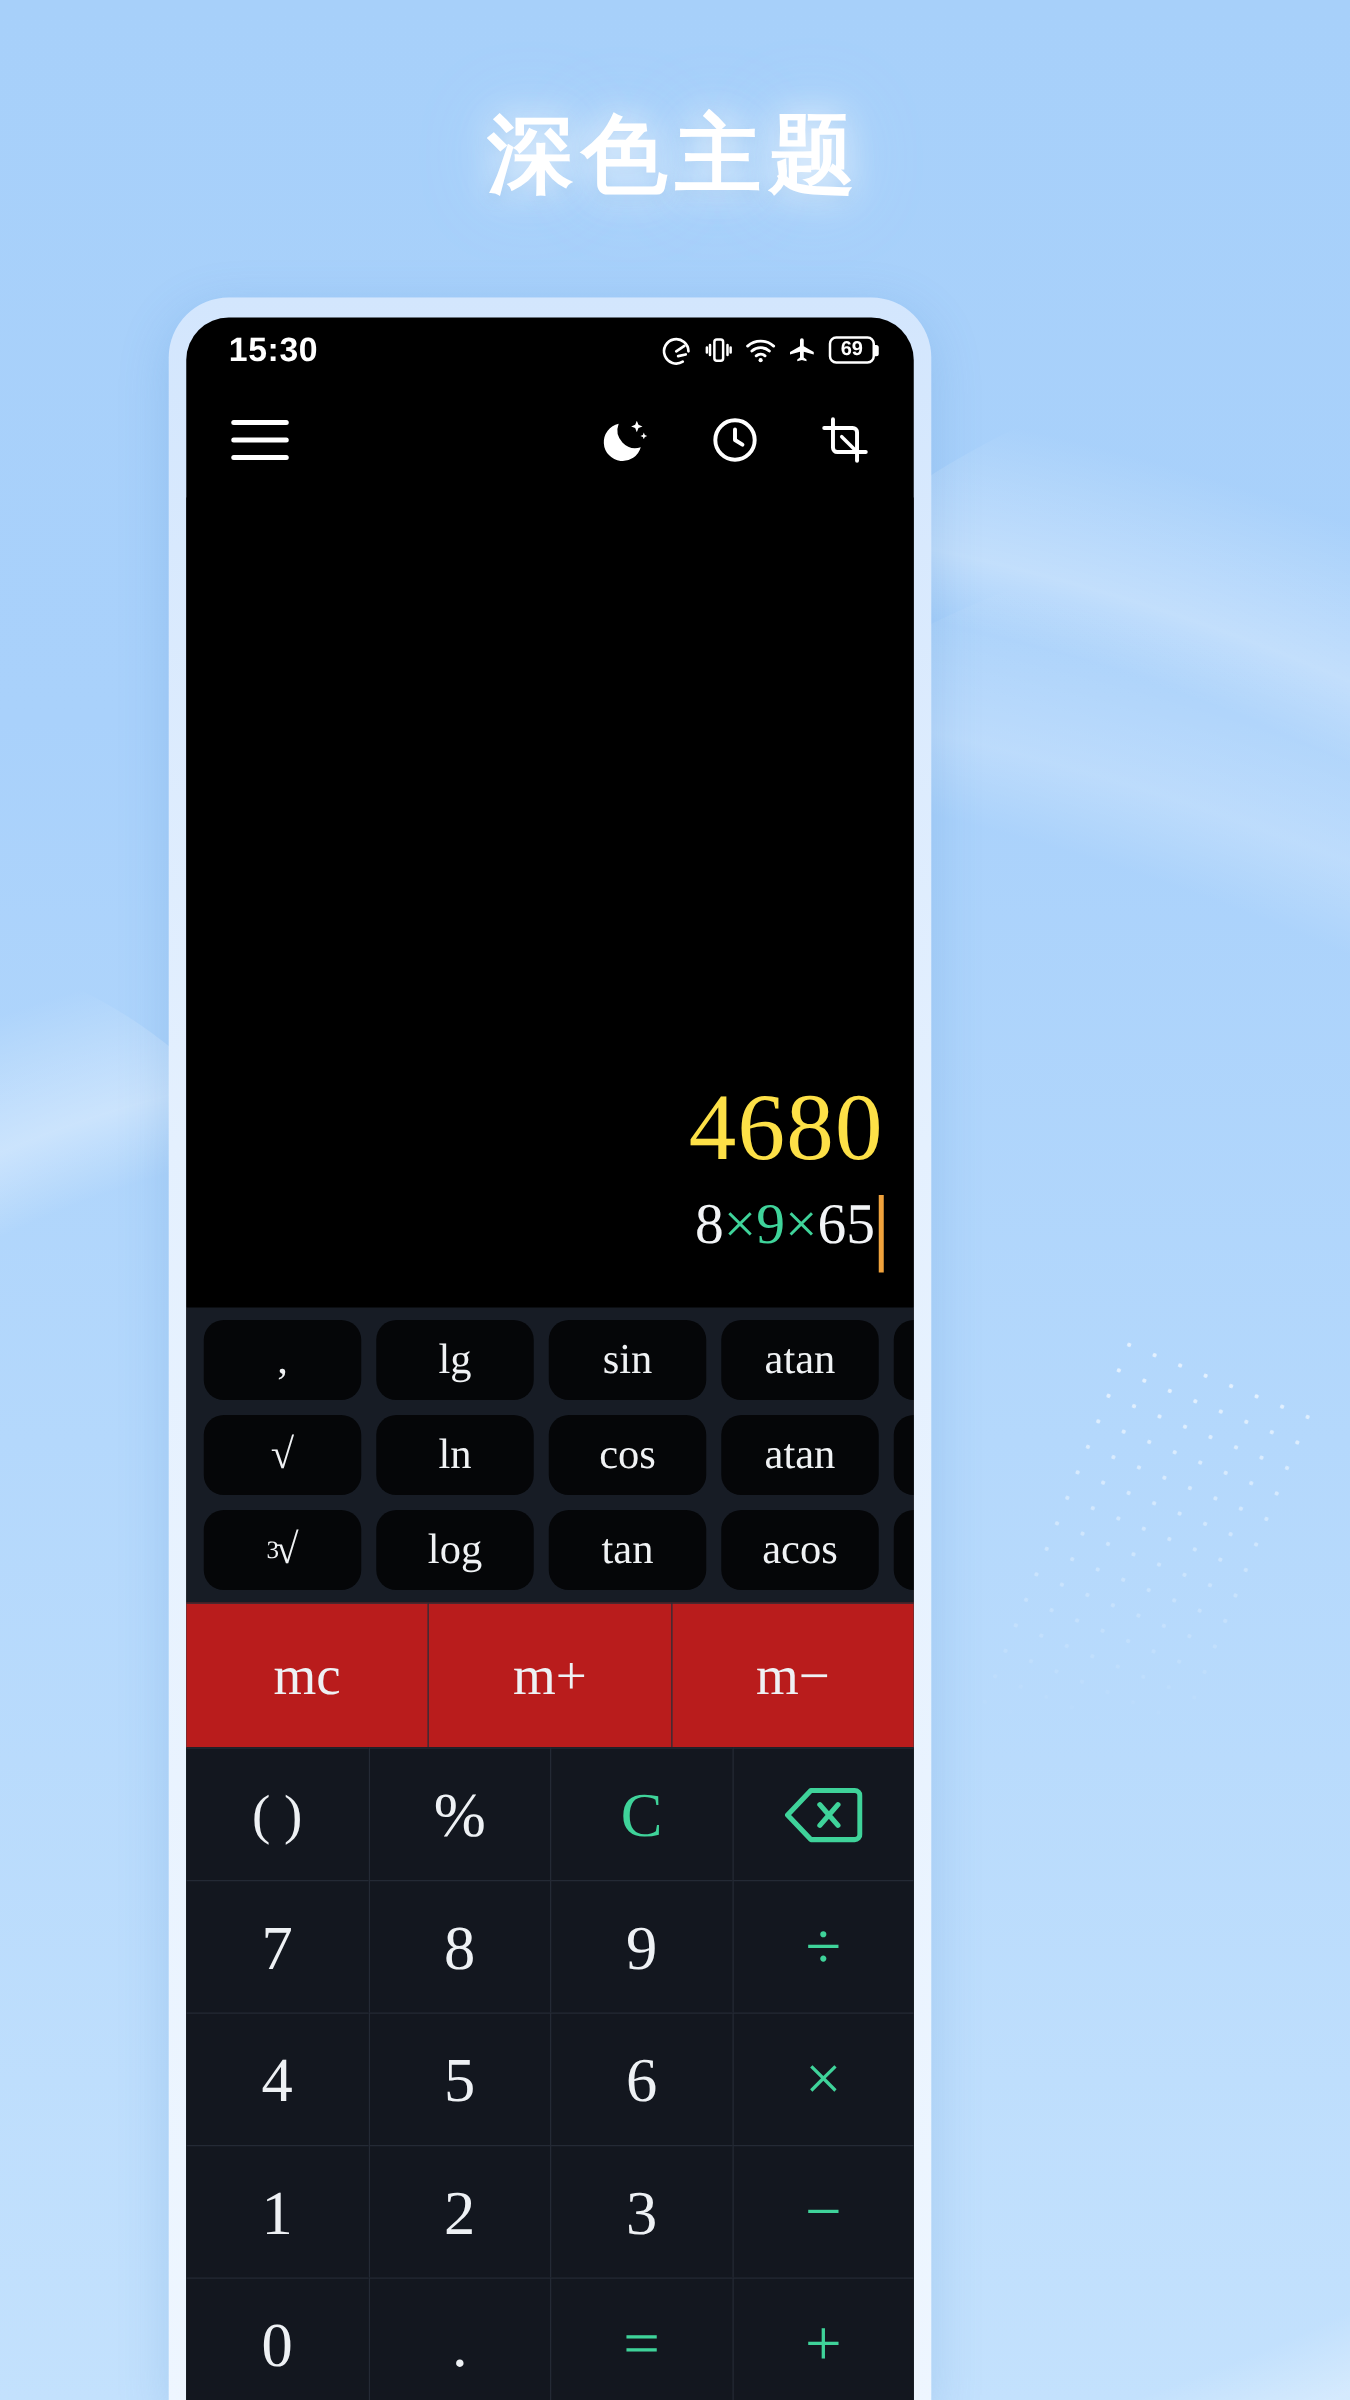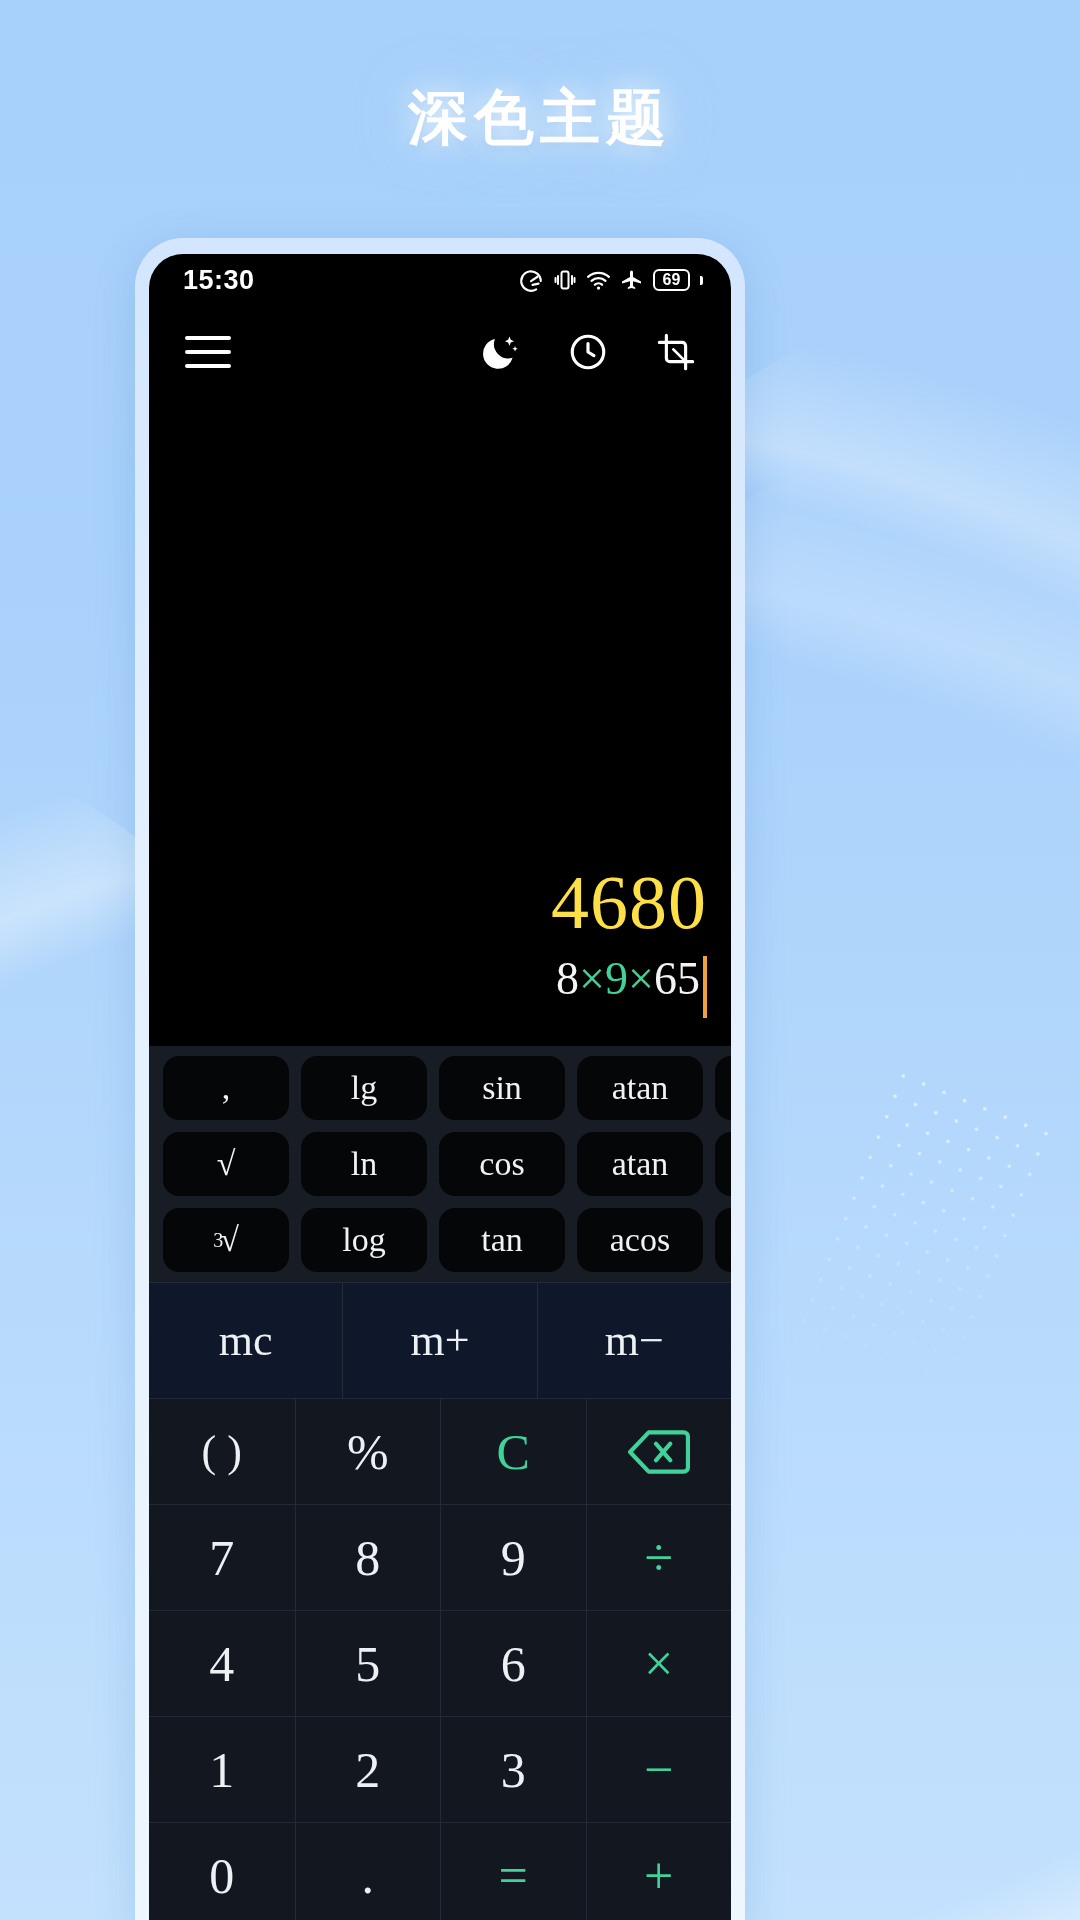--- a/index.html
+++ b/index.html
@@ -40,21 +40,21 @@
     transform:rotate(22deg);
     -webkit-mask-image:linear-gradient(160deg, rgba(0,0,0,1) 10%, rgba(0,0,0,0) 70%);
             mask-image:linear-gradient(160deg, rgba(0,0,0,1) 10%, rgba(0,0,0,0) 70%);
     opacity:.85;
   }
 
   
   #headline {
     position:absolute; top:78px; left:0; width:100%;
     text-align:center;
-    font-size:60px;
+    font-size:69px;
     font-weight:bold;
     color:#ffffff;
     letter-spacing:6px;
     text-shadow:0 0 26px rgba(255,255,255,.85), 0 0 60px rgba(190,225,255,.8), 0 3px 10px rgba(100,160,220,.35);
     font-family:"Liberation Sans", sans-serif;
   }
 
   
   #phone {
     position:absolute;
@@ -77,21 +77,21 @@
   #statusbar {
     height:52px; flex:0 0 52px;
     display:flex; align-items:center;
     padding:0 28px 0 34px;
     color:#fff;
   }
   #clock-text { font-size:27px; font-weight:bold; letter-spacing:.5px; }
   #status-icons { margin-left:auto; display:flex; align-items:center; gap:9px; }
   .sicon { display:block; }
   #battery {
-    display:flex; align-items:center; gap:10px;
+    display:flex; align-items:center; gap:0;
   }
   #battery-body {
     border:2.5px solid #fff; border-radius:6px;
     padding:0 4px; height:22px; min-width:37px;
     display:flex; align-items:center; justify-content:center;
   }
   #battery-text { font-size:16px; font-weight:bold; color:#fff; line-height:1; }
   #battery-tip { width:3px; height:9px; background:#fff; border-radius:0 2px 2px 0; }
 
   
@@ -158,21 +158,21 @@
     color:#f0f2f4;
     font-family:"Liberation Serif", serif;
     font-size:34px;
     cursor:pointer;
   }
   .sci-key sup { font-size:20px; vertical-align:super; margin-right:-3px; }
 
   
   #mem {
     flex:0 0 auto;
-    background:#0f172a;
+    background:#b91c1c;
     display:flex;
     height:116px;
   }
   .mem-key {
     flex:1 1 0;
     display:flex; align-items:center; justify-content:center;
     color:#eef1f4;
     font-family:"Liberation Serif", serif;
     font-size:44px;
     border-left:1px solid #262c37;

